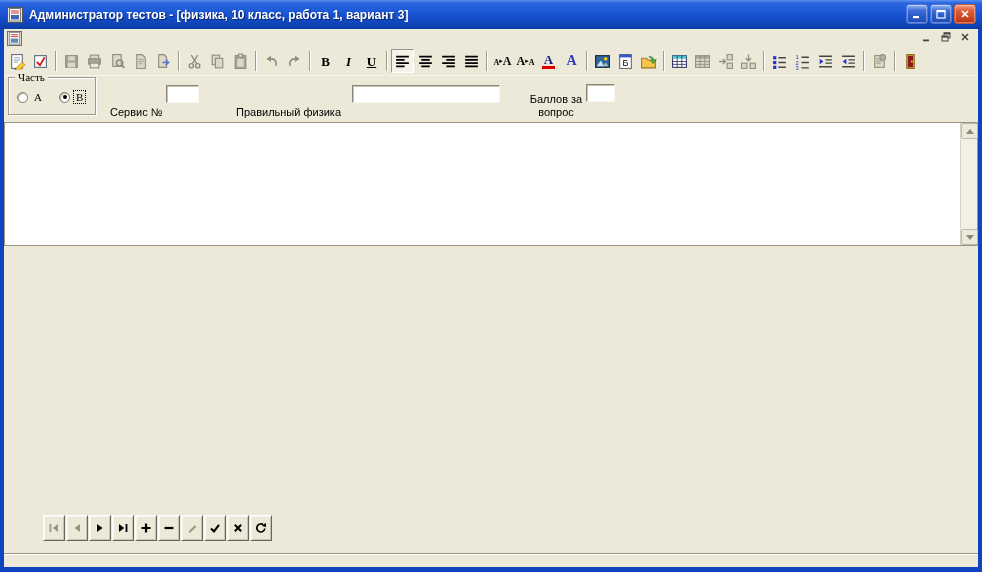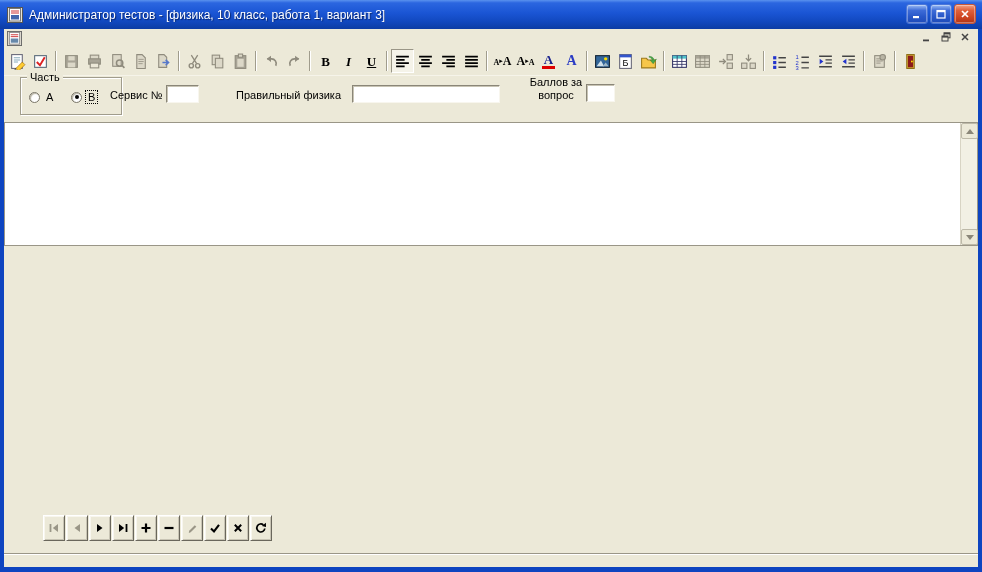--- a/index.html
+++ b/index.html
@@ -13,21 +13,21 @@
 
   
   .titlebar {
     position:absolute; top:0; left:0; right:0; height:29px;
     background:linear-gradient(180deg,#5A92EE 0%,#2B66E0 10%,#1A55D4 45%,#1148BE 75%,#0C3CA4 100%);
     display:flex; align-items:center;
   }
   .title-icon { width:16px; height:16px; margin:0 6px 0 7px; flex:0 0 auto; }
   .title-icon svg { width:16px; height:16px; display:block; }
   .title-text {
-    color:#fff; font-size:12px; font-weight:normal;
+    color:#fff; font-size:12px; font-weight:bold;
     text-shadow:1px 1px 1px #08246a; white-space:nowrap; overflow:hidden;
   }
   .win-controls { position:absolute; right:6px; top:4px; display:flex; gap:2px; }
   .win-btn {
     width:22px; height:20px; border-radius:3px; border:1px solid #4A76D8;
     display:flex; align-items:center; justify-content:center;
     background:linear-gradient(180deg,#9CBCF4 0%,#3E6CD8 30%,#2857C8 65%,#1E4AB8 100%);
     box-shadow:inset 0 0 0 1px rgba(255,255,255,.35);
   }
   .win-btn.close {
@@ -72,37 +72,37 @@
   .tglyph { font-family:"Liberation Serif", serif; font-size:13px; color:#000; line-height:1; }
   .fgly { display:flex; align-items:flex-end; font-family:"Liberation Serif", serif; color:#000; line-height:1; }
   .fgly .arr { font-size:7px; font-style:normal; margin:0 0 2px 0; }
   .fcol { font-family:"Liberation Serif", serif; font-weight:bold; font-size:13px; color:#18218c;
           line-height:12px; border-bottom:3px solid #dd0000; padding:0 2px; }
   .fblue { font-family:"Liberation Serif", serif; font-weight:bold; font-size:14px; color:#2b3cc4; line-height:1; }
 
   
   .formrow { position:absolute; top:47px; left:0; right:0; height:46px; font-size:11px; }
   .groupbox {
-    position:absolute; left:16px; top:1px; width:102px; height:38px;
-    border:1px solid #a09c8c; box-shadow:1px 1px 0 #fff, inset 1px 1px 0 #fff;
+    position:absolute; left:4px; top:1px; width:88px; height:38px;
+    border:1px solid #a09c8c; box-shadow:1px 1px 0 #fff, inset 1px 1px 0 #fff;font-family:Liberation Serif, serif;
   }
   .groupbox-label { position:absolute; top:-7px; left:6px; background:#ECE9D8; padding:0 3px; }
   .radio-opt { position:absolute; top:13px; display:flex; align-items:center; gap:4px; }
   .radio-a { left:8px; } .radio-b { left:50px; }
   .radio {
     width:11px; height:11px; border-radius:50%; background:#fff;
     border:1px solid #7a7668; box-shadow:inset 1px 1px 1px #b8b4a4; position:relative; flex:0 0 auto;
   }
   .radio.sel::after {
     content:''; position:absolute; left:50%; top:50%; width:4px; height:4px;
     margin:-2px 0 0 -2px; background:#000; border-radius:50%;
   }
   .radio-label { padding:0 2px; }
   .radio-label.focused { outline:1px dotted #000; }
-  .form-label { position:absolute; white-space:nowrap; }
+  .form-label { position:absolute; white-space:nowrap;margin-top:17px; }
   .lbl-question { left:106px; top:13px; }
   .lbl-answer { left:232px; top:13px; }
   .lbl-points { left:524px; top:0px; width:56px; text-align:center; line-height:13px; white-space:normal; }
   .tb-input {
     position:absolute; background:#fff; font:12px "Liberation Sans", sans-serif;
     border:1px solid; border-color:#8a8678 #f8f6ee #f8f6ee #8a8678;
     box-shadow:inset 1px 1px 0 #c8c4b4; padding:0 2px;
   }
   .inp-question { left:162px; top:9px; width:33px; height:18px; }
   .inp-answer { left:348px; top:9px; width:148px; height:18px; }

